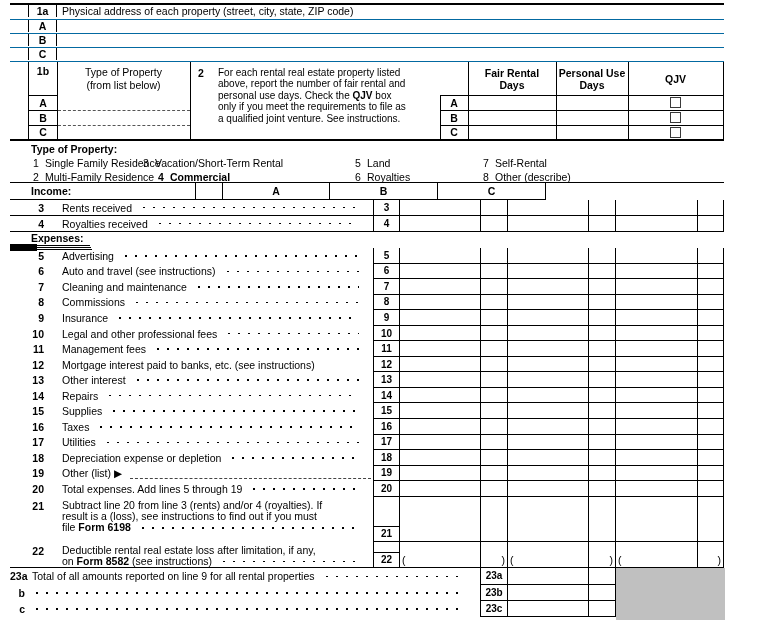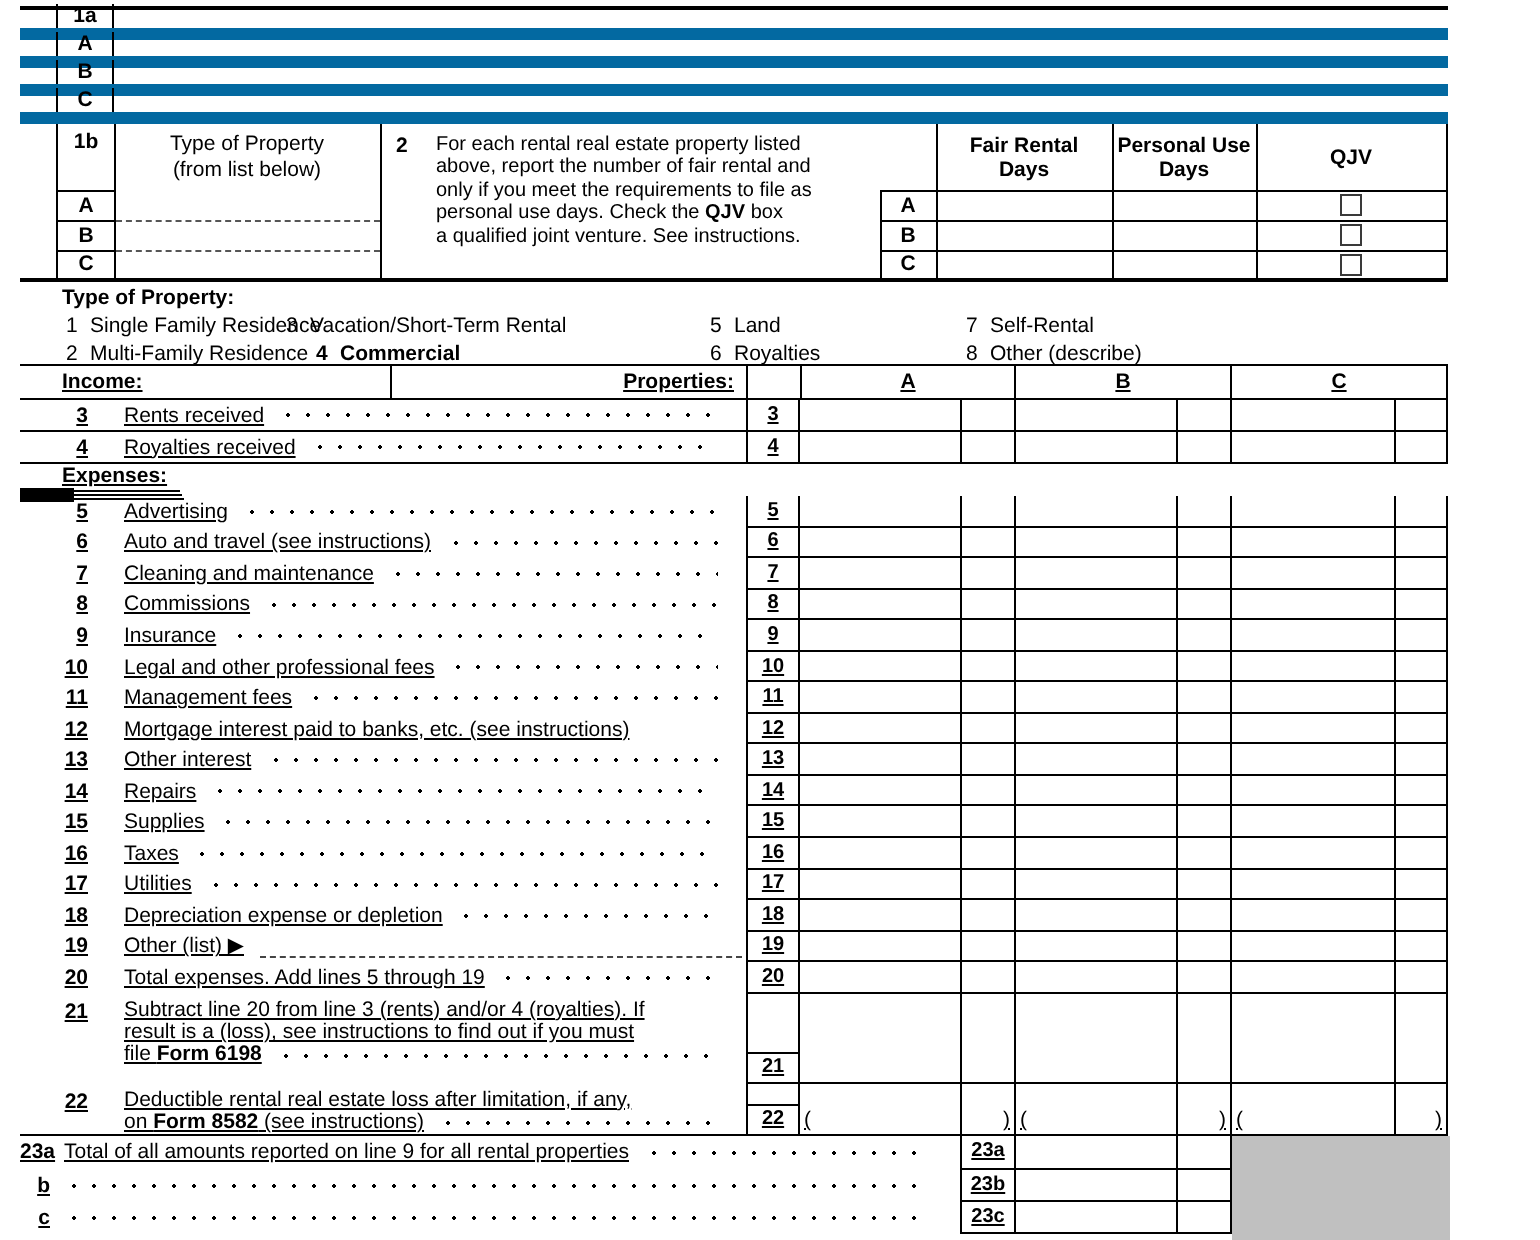--- a/index.html
+++ b/index.html
@@ -7,32 +7,32 @@
     font-family:"Liberation Sans","DejaVu Sans",sans-serif; font-size:10.5px; }
   #form { position:relative; width:770px; height:620px; overflow:hidden; background:#fff; }
   .hline { position:absolute; background:#000; height:1px; }
   .vline { position:absolute; background:#000; width:1px; }
   .dashh { position:absolute; height:0; border-top:1px dashed #555; }
   .b { font-weight:bold; }
   .nowrap { white-space:nowrap; }
 
   
   .sec { position:absolute; left:10px; width:714px; }
-  .trow { display:flex; border-bottom:6px solid #0369a1; align-items:flex-end; }
+  .trow { display:flex; border-bottom:1px solid #0369a1; align-items:flex-start; }
   .strip { width:18px; flex:none; }
   .lcell { width:29px; flex:none; border-left:1px solid #000; border-right:1px solid #000;
            display:flex; align-items:center; justify-content:center; font-weight:bold; }
   .acell { flex:1; display:flex; align-items:center; padding-left:5px; }
 
   
   .pos { position:absolute; }
   .ctr { display:flex; align-items:center; justify-content:center; text-align:center; }
 
   
-  #grid { position:absolute; left:10px; top:182px; width:714px; border-top:1px solid #000;text-decoration:underline; }
+  #grid { position:absolute; left:10px; top:182px; width:714px; border-top:1px solid #000; }
   .frow { display:flex; width:714px; align-items:stretch; }
   .desc { width:363px; flex:none; display:flex; align-items:center; position:relative; }
   .descT { width:363px; flex:none; display:flex; align-items:flex-start; padding-top:3px; }
   .lno { width:34px; flex:none; text-align:right; font-weight:bold; }
   .lbl { margin-left:18px; white-space:nowrap; }
   .lead { flex:1; align-self:stretch; margin:0 14px 0 7px;
           background-image:radial-gradient(circle,#000 0.9px,rgba(0,0,0,0) 1.05px);
           background-size:10px 100%; background-repeat:repeat-x; }
   .dashfill { flex:1; align-self:flex-end; height:8px; margin:0 2px 2px 8px;
           border-bottom:1px dashed #444; }
@@ -78,20 +78,21 @@
 <body>
 
 <div id="form">
 
   <div class="hline" style="left:10px; top:3px; width:714px; height:2px;"></div>
 
   <div class="sec" style="top:5px;">
     <div class="trow" style="height:15px;">
       <div class="strip"></div>
       <div class="lcell">1a</div>
+      <div class="acell nowrap">Physical address of each property (street, city, state, ZIP code)</div>
     </div>
     <div class="trow" style="height:14px;">
       <div class="strip"></div>
       <div class="lcell">A</div>
       <div class="acell"></div>
     </div>
     <div class="trow" style="height:14px;">
       <div class="strip"></div>
       <div class="lcell">B</div>
       <div class="acell"></div>
@@ -135,22 +136,22 @@
     <div class="pos ctr b" style="left:18px; top:48px; width:30px; height:15px;">B</div>
     <div class="pos ctr b" style="left:18px; top:63px; width:30px; height:14px;">C</div>
     <div class="pos" style="left:48px; top:33px; width:131px; height:15px;"></div>
     <div class="pos" style="left:48px; top:48px; width:131px; height:15px;"></div>
     <div class="pos" style="left:48px; top:63px; width:131px; height:14px;"></div>
 
     <div class="pos b" style="left:188px; top:5px;">2</div>
     <div class="pos" style="left:208px; top:5px; width:222px; font-size:10px; line-height:11.4px;">
       <div class="nowrap">For each rental real estate property listed</div>
       <div class="nowrap">above, report the number of fair rental and</div>
+      <div class="nowrap"><span>personal use days. Check the </span><span class="b">QJV</span><span> box</span></div>
       <div class="nowrap">only if you meet the requirements to file as</div>
-      <div class="nowrap"><span>personal use days. Check the </span><span class="b">QJV</span><span> box</span></div>
       <div class="nowrap">a qualified joint venture. See instructions.</div>
     </div>
 
     <div class="pos ctr b" style="left:458px; top:3px; width:88px; height:27px; line-height:12px; flex-direction:column;">
       <div>Fair Rental</div>
       <div>Days</div>
     </div>
     <div class="pos ctr b" style="left:546px; top:3px; width:72px; height:27px; line-height:12px; flex-direction:column;">
       <div>Personal Use</div>
       <div>Days</div>
@@ -180,21 +181,20 @@
   <div class="typeitem" style="left:483px; top:157px;"><span class="tnum">7</span><span>Self-Rental</span></div>
   <div class="typeitem" style="left:33px; top:171px;"><span class="tnum">2</span><span>Multi-Family Residence</span></div>
   <div class="typeitem" style="left:158px; top:171px;font-weight:bold;"><span class="tnum">4</span><span>Commercial</span></div>
   <div class="typeitem" style="left:355px; top:171px;"><span class="tnum">6</span><span>Royalties</span></div>
   <div class="typeitem" style="left:483px; top:171px;"><span class="tnum">8</span><span>Other (describe)</span></div>
 
   <div id="grid">
 
     <div class="frow" style="height:17px;">
       <div class="hcell bb" style="width:185px; padding-left:21px;">Income:</div>
-      <div class="hcell bb bl" style="width:178px; justify-content:flex-end; padding-right:6px;">Properties:</div>
       <div class="bb bl" style="width:27px; flex:none;"></div>
       <div class="hcell hletter bb bl" style="width:107px;">A</div>
       <div class="hcell hletter bb bl" style="width:108px;">B</div>
       <div class="hcell hletter bb bl br" style="width:109px;">C</div>
     </div>
 
     <div class="frow" style="height:16px;">
       <div class="desc bb">
           <span class="lno">3</span>
           <span class="lbl">Rents received</span>

